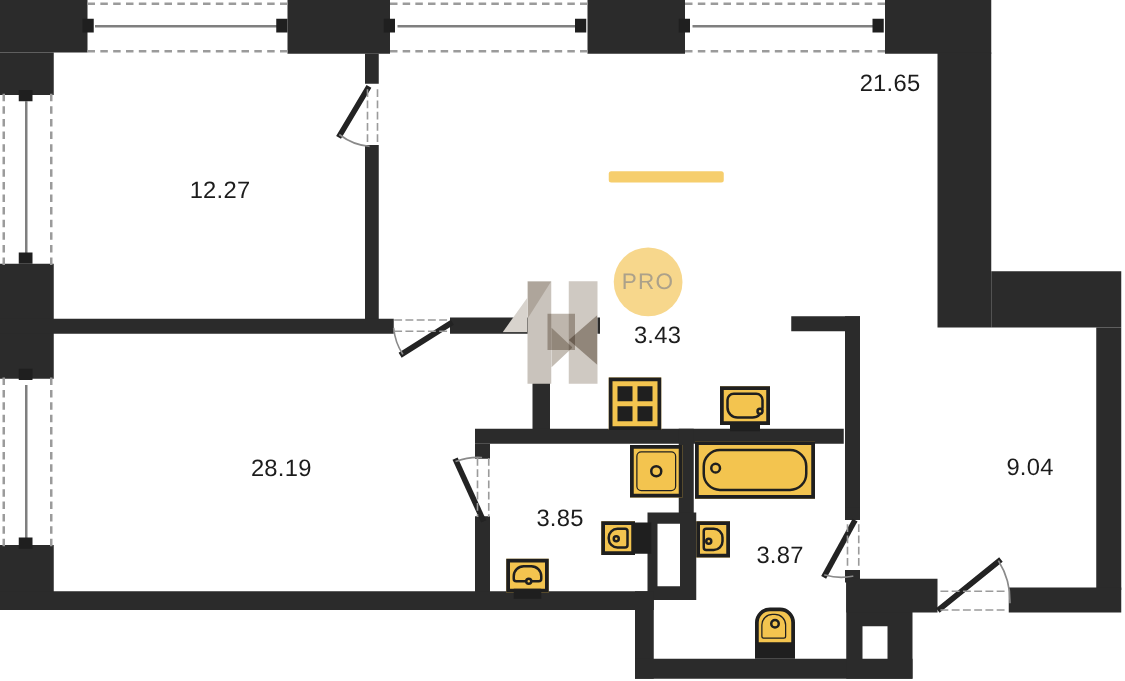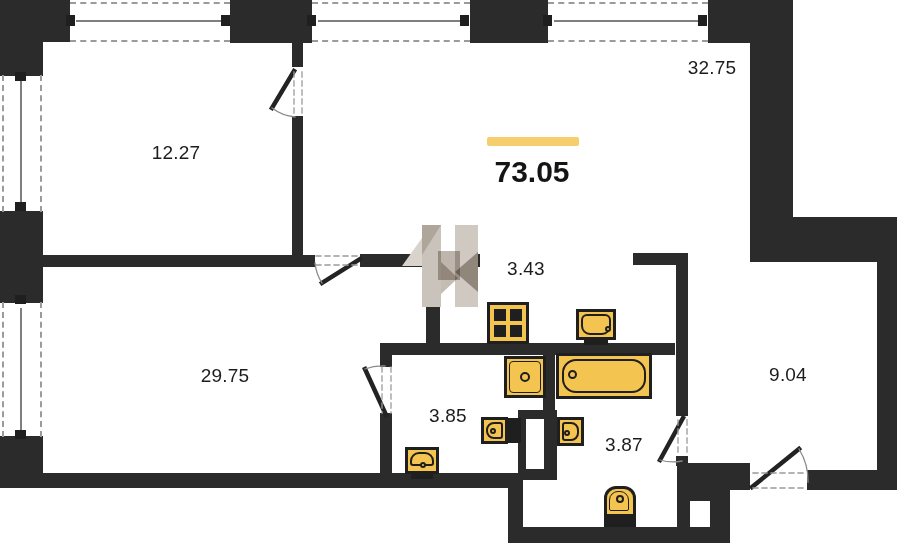--- a/index.html
+++ b/index.html
@@ -182,23 +182,23 @@
     <div style="left:422px;top:225px;width:19px;height:82px;background:#c9c3bc"></div>
     <div style="left:455px;top:225px;width:23px;height:82px;background:#cfc9c2"></div>
     <div style="left:438px;top:251px;width:22px;height:29px;background:#beb6ad"></div>
     <div style="left:422px;top:225px;width:19px;height:30px;background:#ddd8d3;clip-path:polygon(0 0,100% 0,0 100%)"></div>
     <div style="left:455px;top:252px;width:23px;height:40px;background:#b3aaa0;clip-path:polygon(100% 0,100% 100%,0 50%)"></div>
     <div style="left:402px;top:238px;width:20px;height:28px;background:#d8d3cd;clip-path:polygon(100% 0,100% 100%,0 100%)"></div>
     <div style="left:441px;top:262px;width:17px;height:32px;background:#c4bdb4;clip-path:polygon(0 0,100% 50%,0 100%)"></div>
   </div>
 
   <div class="accent-bar"></div>
-  <div class="total" style="left:532px;top:172px">73.05</div>
+  <div class="badge">PRO</div>
 
   <span class="lbl" style="left:176px;top:153px">12.27</span>
-  <span class="lbl" style="left:712px;top:68px">32.75</span>
+  <span class="lbl" style="left:712px;top:68px">21.65</span>
   <span class="lbl" style="left:526px;top:269px">3.43</span>
-  <span class="lbl" style="left:225px;top:376px">29.75</span>
+  <span class="lbl" style="left:225px;top:376px">28.19</span>
   <span class="lbl" style="left:448px;top:416px">3.85</span>
   <span class="lbl" style="left:624px;top:445px">3.87</span>
-  <span class="lbl" style="left:788px;top:375px">9.04</span>
+  <span class="lbl" style="left:824px;top:375px">9.04</span>
 
 </div>
 
 </body></html>

